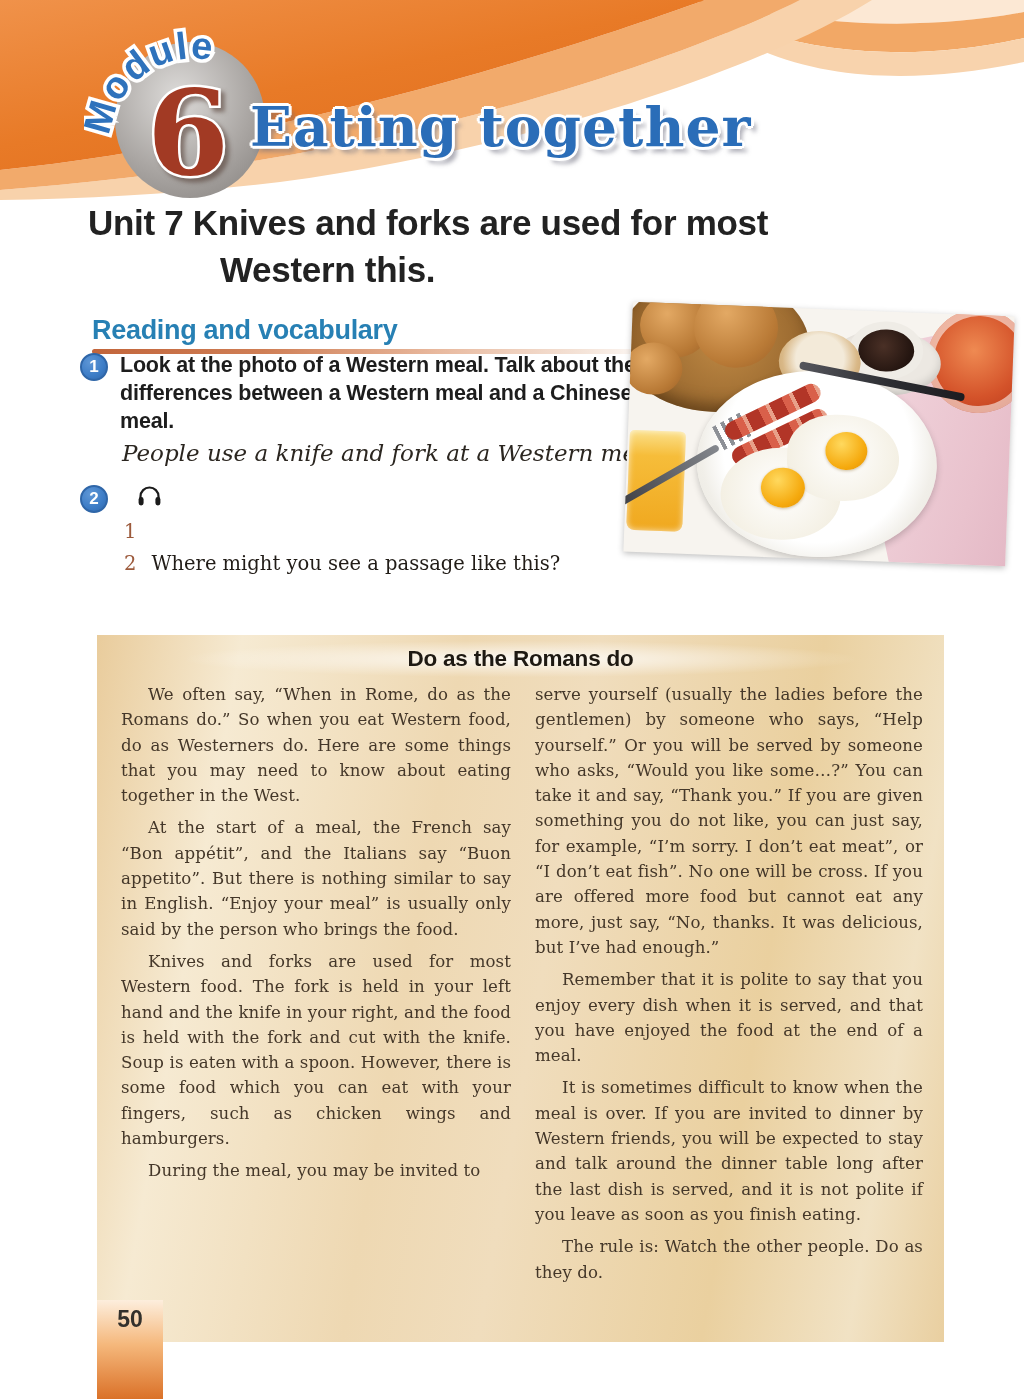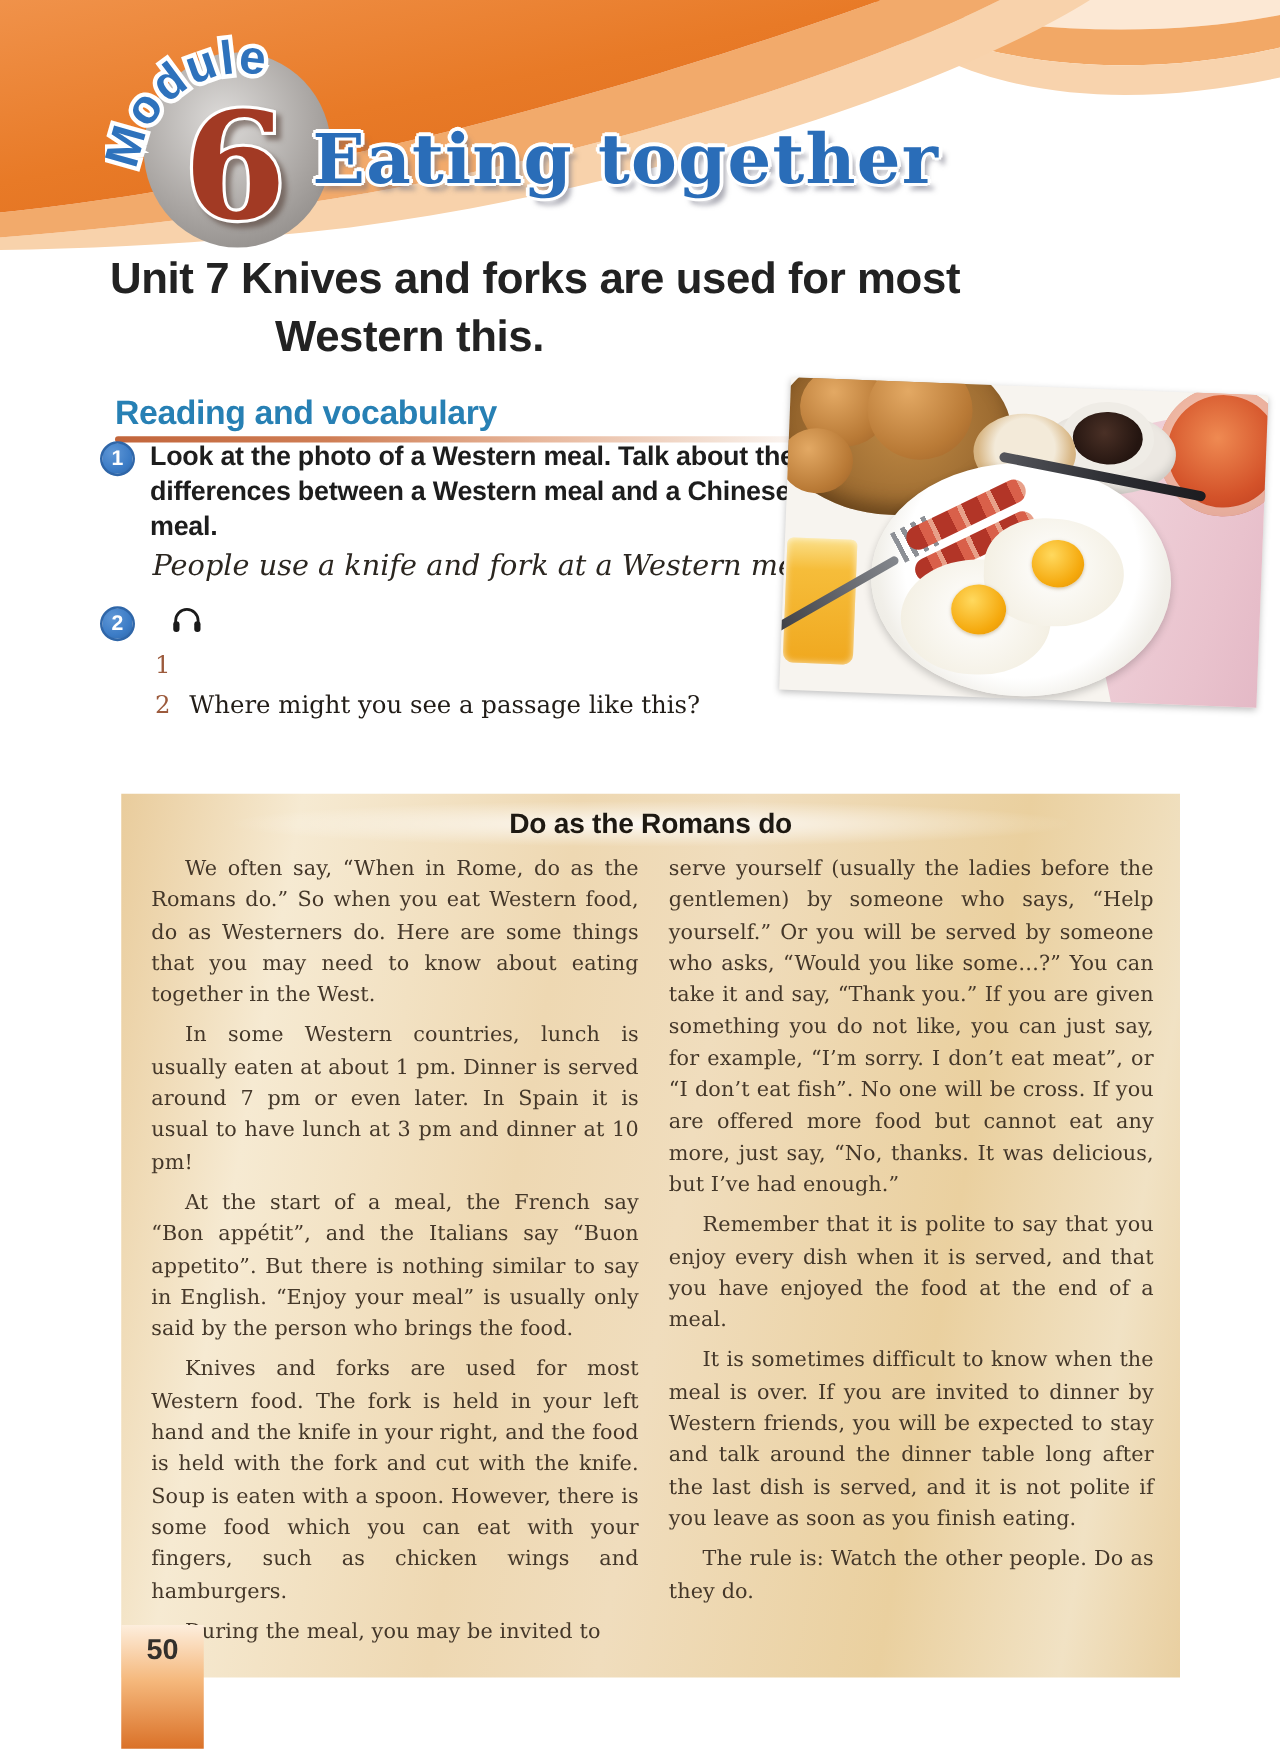--- a/index.html
+++ b/index.html
@@ -195,21 +195,20 @@
     <div class="eggwhite egg2"></div>
     <div class="yolk y1"></div>
     <div class="yolk y2"></div>
   </div>
 
   <div class="passage">
     <div class="title-band"></div>
     <h3>Do as the Romans do</h3>
     <div class="pcol col1">
       <p>We often say, “When in Rome, do as the Romans do.” So when you eat Western food, do as Westerners do. Here are some things that you may need to know about eating together in the West.</p>
-      <p>In some Western countries, lunch is usually eaten at about 1 pm. Dinner is served around 7 pm or even later. In Spain it is usual to have lunch at 3 pm and dinner at 10 pm!</p>
       <p>At the start of a meal, the French say “Bon appétit”, and the Italians say “Buon appetito”. But there is nothing similar to say in English. “Enjoy your meal” is usually only said by the person who brings the food.</p>
       <p>Knives and forks are used for most Western food. The fork is held in your left hand and the knife in your right, and the food is held with the fork and cut with the knife. Soup is eaten with a spoon. However, there is some food which you can eat with your fingers, such as chicken wings and hamburgers.</p>
       <p>During the meal, you may be invited to</p>
     </div>
     <div class="pcol col2">
       <p class="no-indent">serve yourself (usually the ladies before the gentlemen) by someone who says, “Help yourself.” Or you will be served by someone who asks, “Would you like some…?” You can take it and say, “Thank you.” If you are given something you do not like, you can just say, for example, “I’m sorry. I don’t eat meat”, or “I don’t eat fish”. No one will be cross. If you are offered more food but cannot eat any more, just say, “No, thanks. It was delicious, but I’ve had enough.”</p>
       <p>Remember that it is polite to say that you enjoy every dish when it is served, and that you have enjoyed the food at the end of a meal.</p>
       <p>It is sometimes difficult to know when the meal is over. If you are invited to dinner by Western friends, you will be expected to stay and talk around the dinner table long after the last dish is served, and it is not polite if you leave as soon as you finish eating.</p>
       <p>The rule is: Watch the other people. Do as they do.</p>
     </div>

